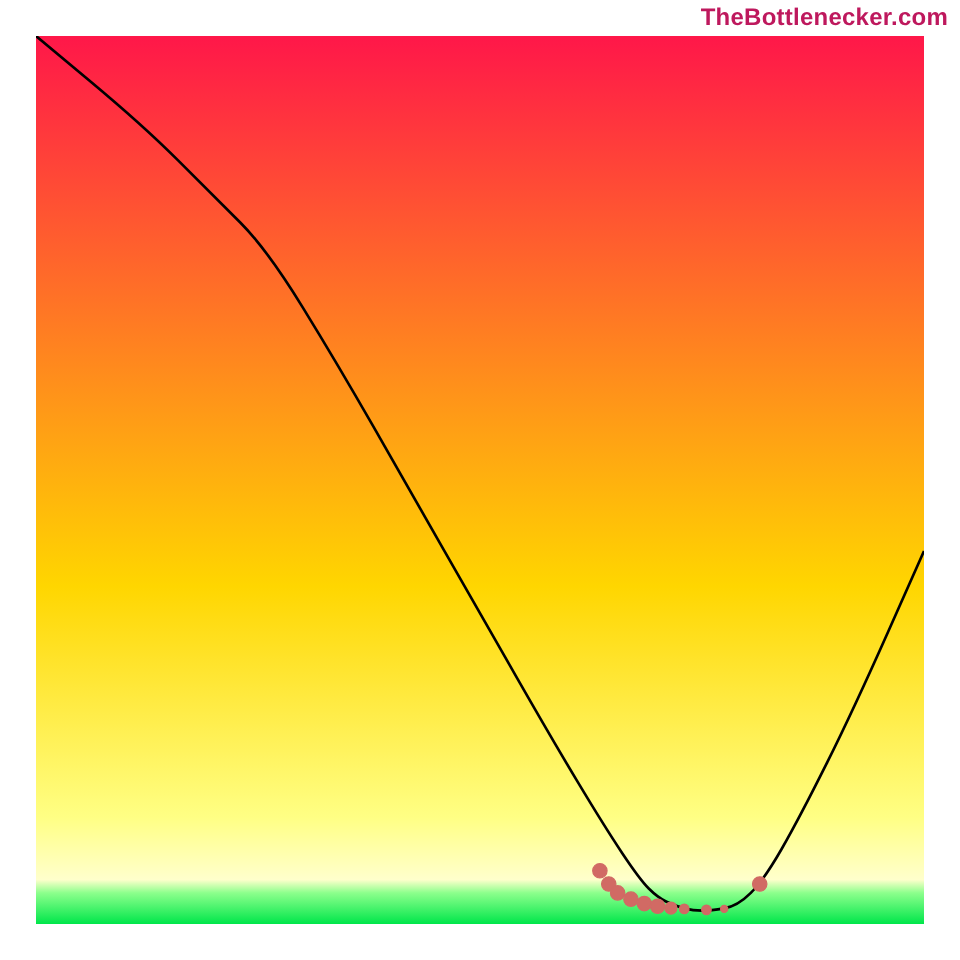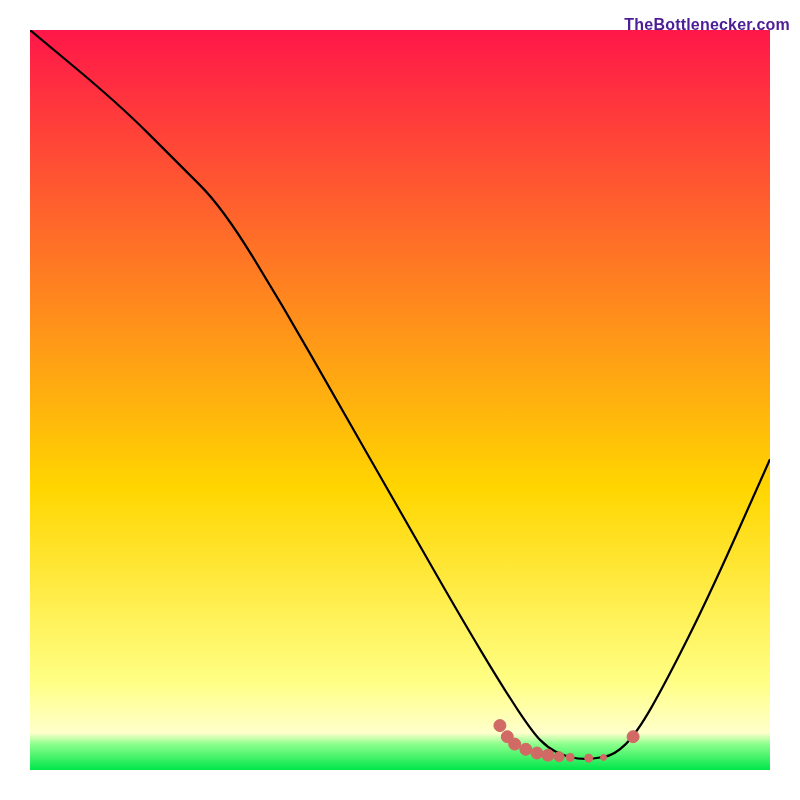--- a/index.html
+++ b/index.html
@@ -7,24 +7,24 @@
     padding: 0;
     width: 800px;
     height: 800px;
     background: #ffffff;
     font-family: Arial, Helvetica, sans-serif;
     position: relative;
     overflow: hidden;
   }
   .watermark {
     position: absolute;
-    top: 16px;
+    top: 4px;
     right: 10px;
-    color: #4c1d95;
-    font-size: 16px;
+    color: #be185d;
+    font-size: 20px;
     font-weight: 600;
     letter-spacing: 0.2px;
     z-index: 10;
   }
   .plot-area {
     position: absolute;
     left: 30px;
     top: 30px;
     width: 740px;
     height: 740px;

